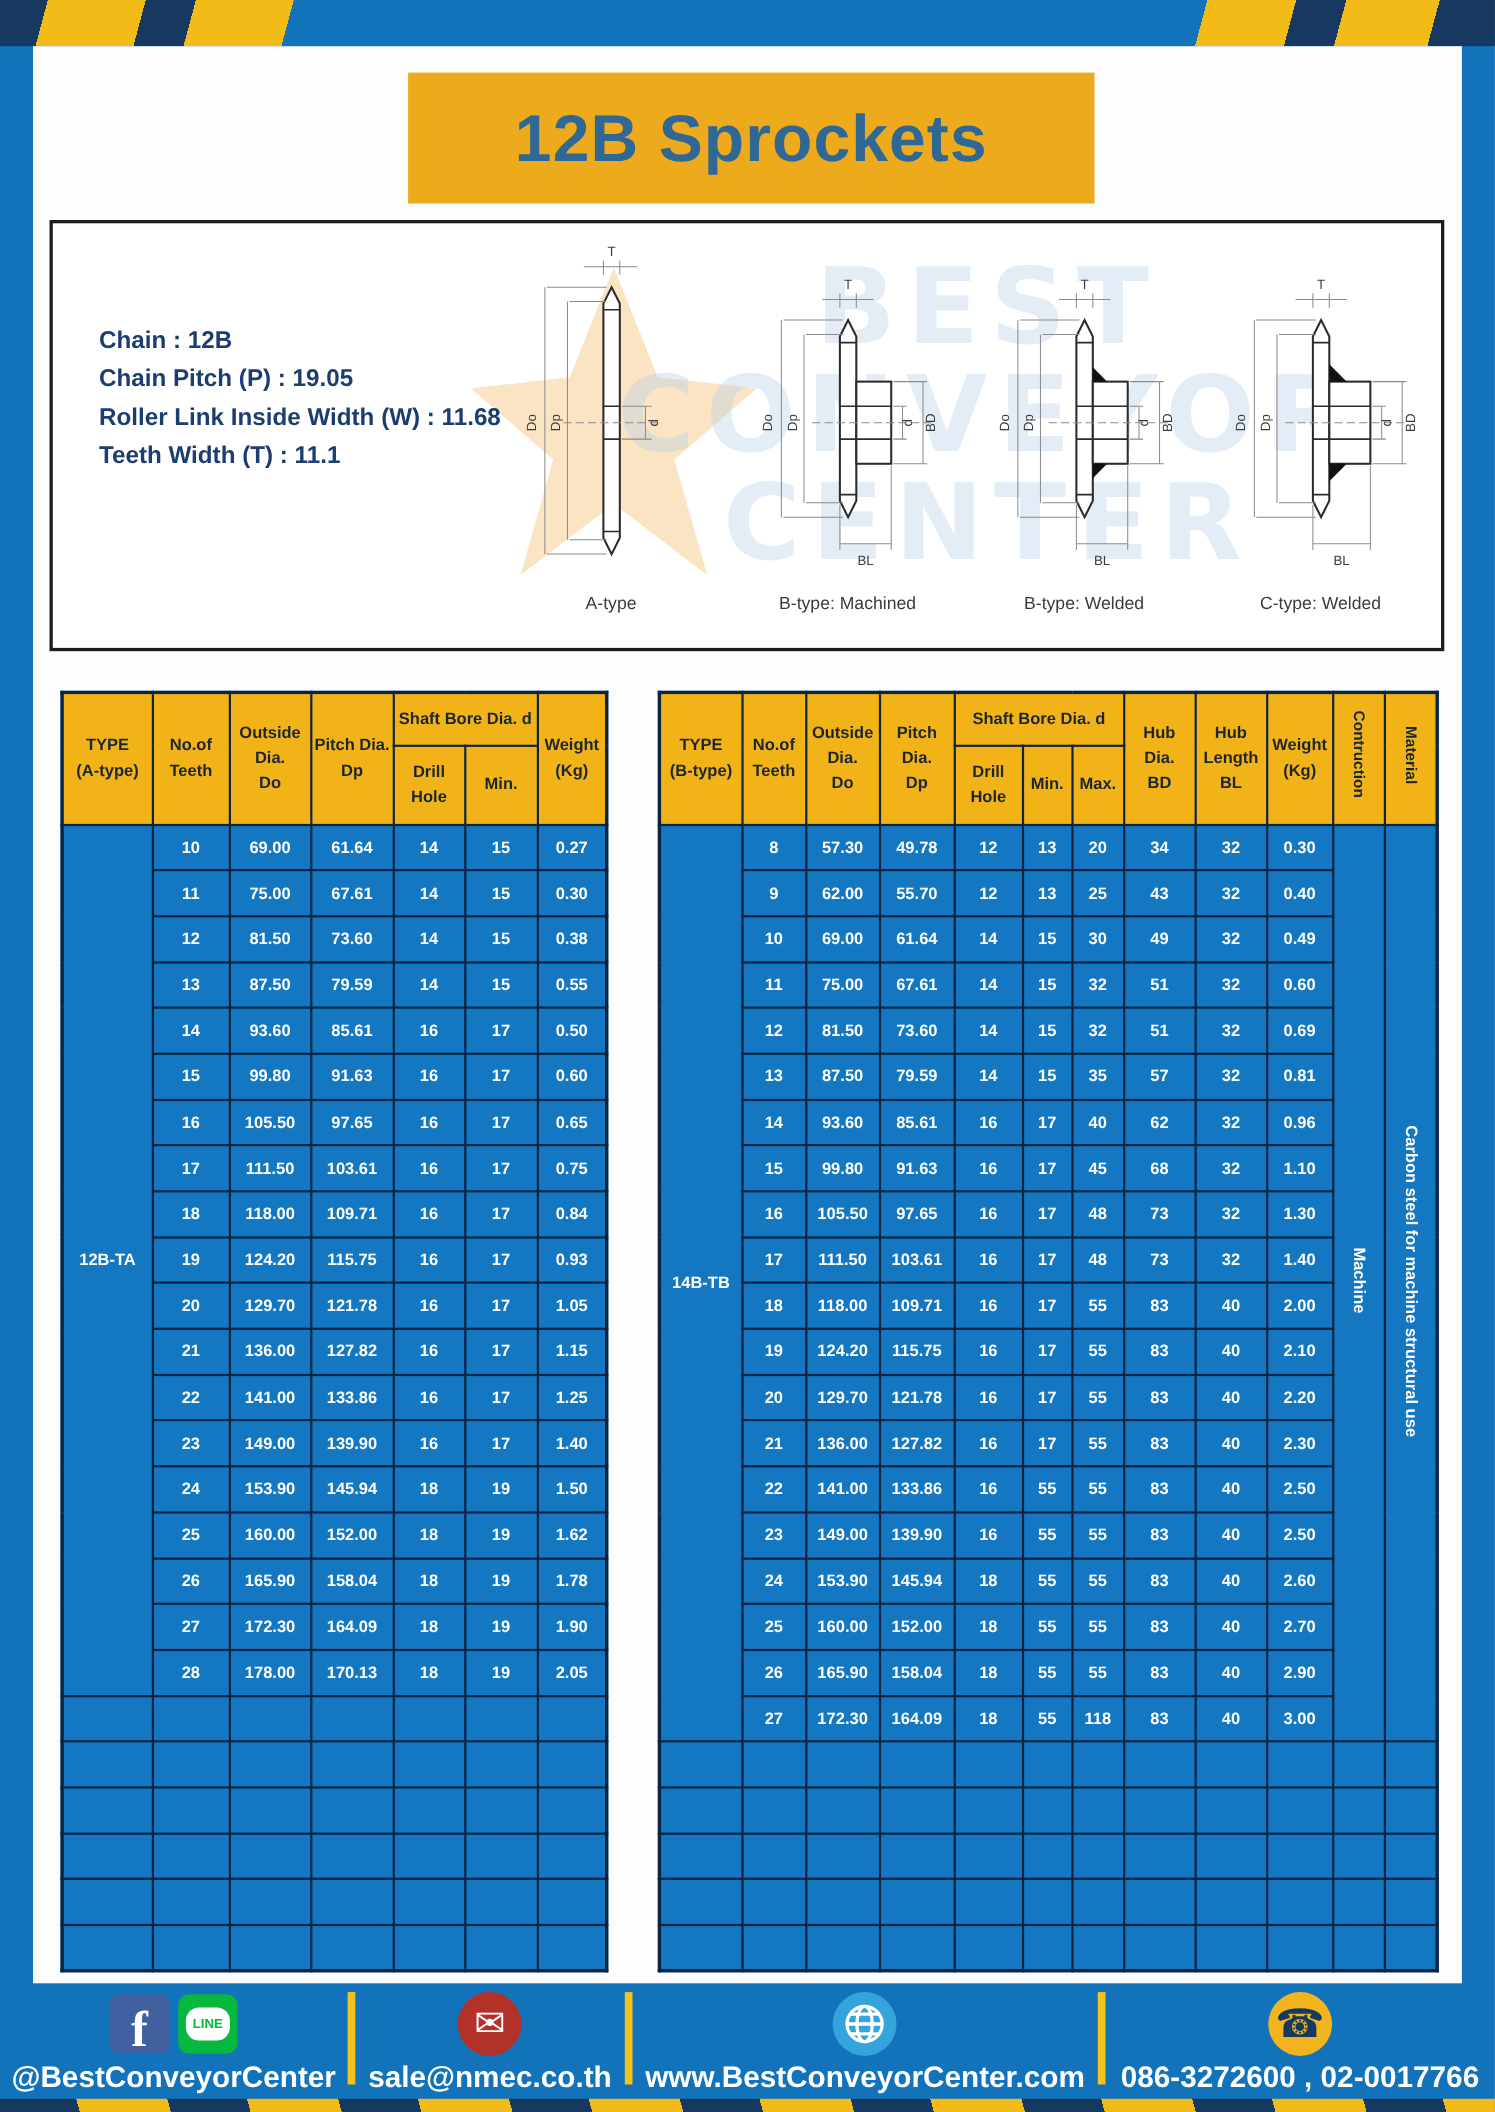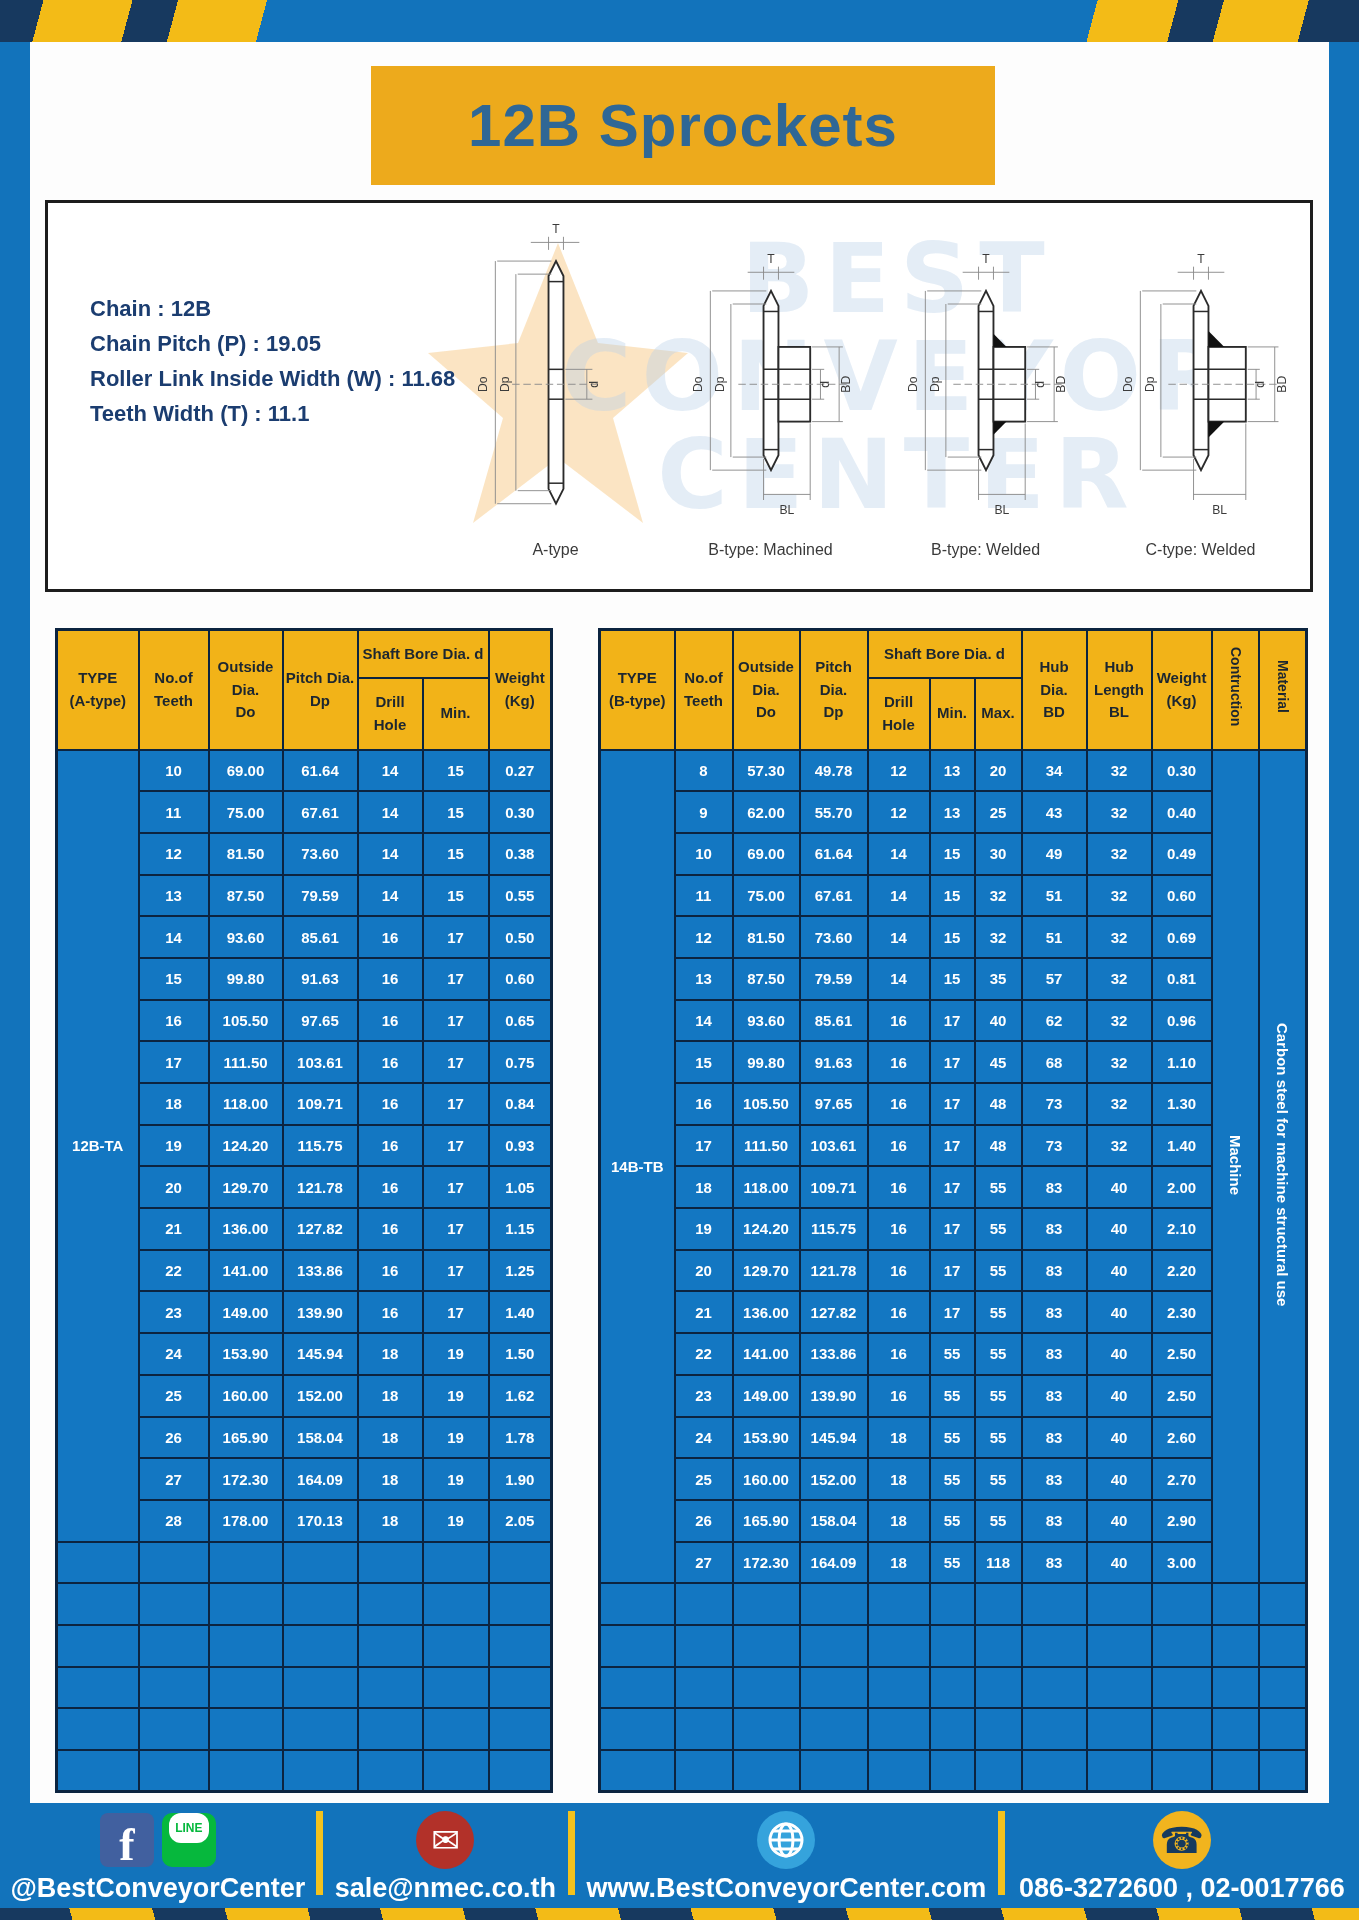--- a/index.html
+++ b/index.html
@@ -89,21 +89,21 @@
   .f-divider { width:7px; height:84px; margin-top:8px; background:#f3c21d; }
   .f-icons { height:58px; display:flex; align-items:center; gap:8px; }
   .f-label { margin-top:4px; font-size:27px; font-weight:bold; color:#ffffff; white-space:nowrap;text-align:right; }
   .fb-icon {
     width:54px; height:54px; background:#41609f; border-radius:8px;
     color:#fff; font-size:46px; font-weight:bold; font-family:"Liberation Serif",serif;
     display:flex; align-items:flex-end; justify-content:center; line-height:0.95; overflow:hidden;
   }
   .line-icon {
     width:54px; height:54px; background:#06b83d; border-radius:10px;
-    display:flex; align-items:flex-start; justify-content:center;
+    display:flex; align-items:center; justify-content:center;
   }
   .line-bubble {
     width:40px; height:30px; background:#fff; border-radius:12px;
     color:#06b83d; font-size:12px; font-weight:bold;
     display:flex; align-items:center; justify-content:center;
   }
   .circle-icon { width:58px; height:58px; border-radius:50%; display:flex; align-items:center; justify-content:center; }
   .mail-circle { background:#b23129; color:#fff; font-size:34px; font-family:"DejaVu Sans",sans-serif; }
   .globe-circle { background:#35a3dc; }
   .phone-circle { background:#f1b41e; color:#163a5e; font-size:36px; font-family:"DejaVu Sans",sans-serif; }

